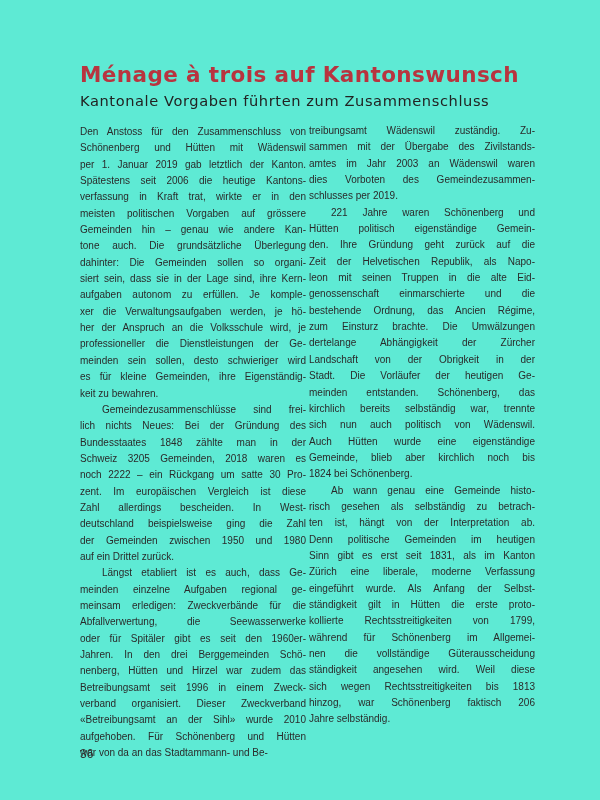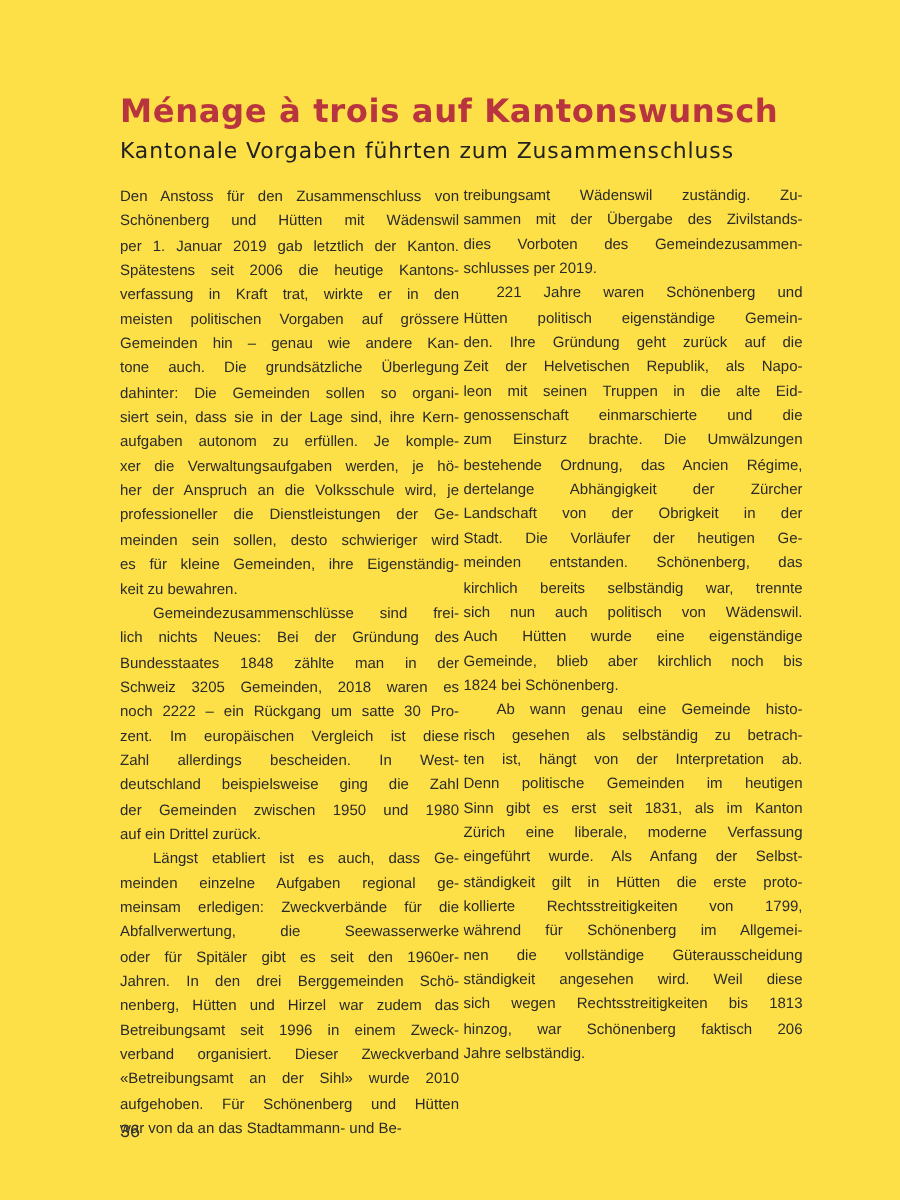--- a/index.html
+++ b/index.html
@@ -1,17 +1,17 @@
 <!DOCTYPE html>
 <html><head>
   <meta charset="utf-8">
   <style>
     html, body { margin: 0; padding: 0; background: #ffffff; }
     body { width: 600px; height: 800px; position: relative; overflow: hidden; }
-    .page { position: absolute; left: 0; top: 0; width: 600px; height: 800px; background: #fde047; }
+    .page { position: absolute; left: 0; top: 0; width: 600px; height: 800px; background: #5eead4; }
     .title {
       position: absolute; left: 80px; top: 62px;
       font-family: "DejaVu Sans", sans-serif; font-weight: bold;
       font-size: 21.5px; color: #b8343f; letter-spacing: 0.4px; white-space: nowrap;
     }
     .subtitle {
       position: absolute; left: 80px; top: 92px;
       font-family: "DejaVu Sans", sans-serif;
       font-size: 14.6px; color: #222; letter-spacing: 0.6px; white-space: nowrap;
     }
@@ -74,30 +74,31 @@
       <span class="line">nenberg, Hütten und Hirzel war zudem das</span>
       <span class="line">Betreibungsamt seit 1996 in einem Zweck-</span>
       <span class="line">verband organisiert. Dieser Zweckverband</span>
       <span class="line">«Betreibungsamt an der Sihl» wurde 2010</span>
       <span class="line">aufgehoben. Für Schönenberg und Hütten</span>
       <span class="line last">war von da an das Stadtammann- und Be-</span>
     </div>
   <div class="col right" id="rightcol">
       <span class="line">treibungsamt Wädenswil zuständig. Zu-</span>
       <span class="line">sammen mit der Übergabe des Zivilstands-</span>
+      <span class="line">amtes im Jahr 2003 an Wädenswil waren</span>
       <span class="line">dies Vorboten des Gemeindezusammen-</span>
       <span class="line last">schlusses per 2019.</span>
       <span class="line indent">221 Jahre waren Schönenberg und</span>
       <span class="line">Hütten politisch eigenständige Gemein-</span>
       <span class="line">den. Ihre Gründung geht zurück auf die</span>
       <span class="line">Zeit der Helvetischen Republik, als Napo-</span>
       <span class="line">leon mit seinen Truppen in die alte Eid-</span>
       <span class="line">genossenschaft einmarschierte und die</span>
+      <span class="line">bestehende Ordnung, das Ancien Régime,</span>
       <span class="line">zum Einsturz brachte. Die Umwälzungen</span>
-      <span class="line">bestehende Ordnung, das Ancien Régime,</span>
       <span class="line">dertelange Abhängigkeit der Zürcher</span>
       <span class="line">Landschaft von der Obrigkeit in der</span>
       <span class="line">Stadt. Die Vorläufer der heutigen Ge-</span>
       <span class="line">meinden entstanden. Schönenberg, das</span>
       <span class="line">kirchlich bereits selbständig war, trennte</span>
       <span class="line">sich nun auch politisch von Wädenswil.</span>
       <span class="line">Auch Hütten wurde eine eigenständige</span>
       <span class="line">Gemeinde, blieb aber kirchlich noch bis</span>
       <span class="line last">1824 bei Schönenberg.</span>
       <span class="line indent">Ab wann genau eine Gemeinde histo-</span>

